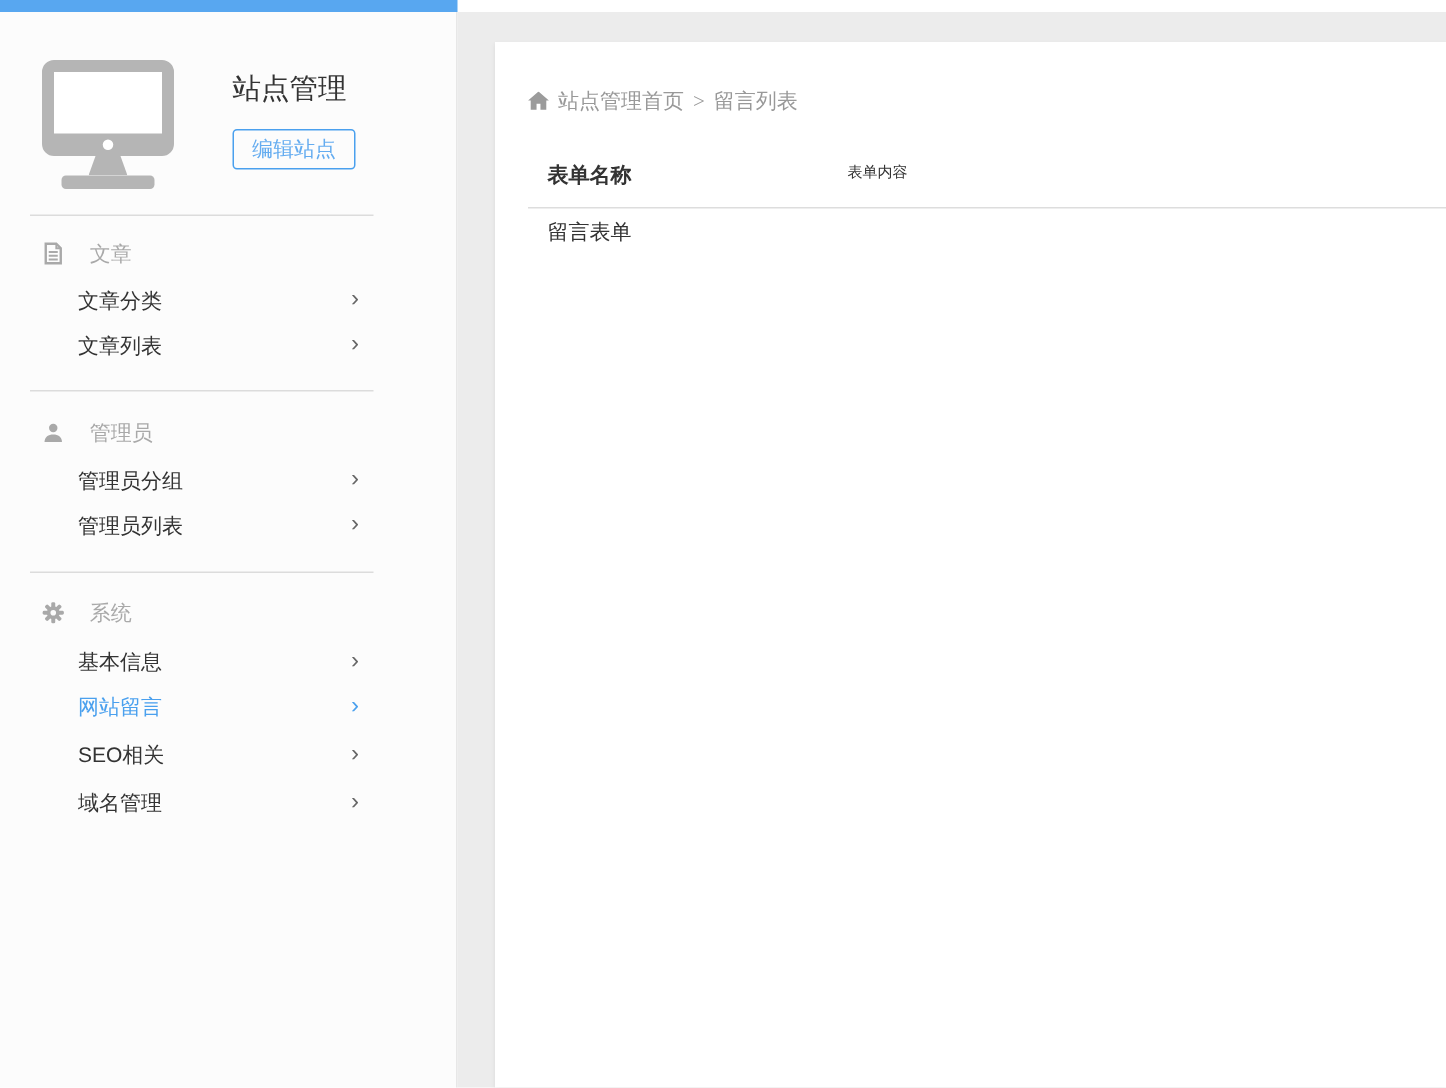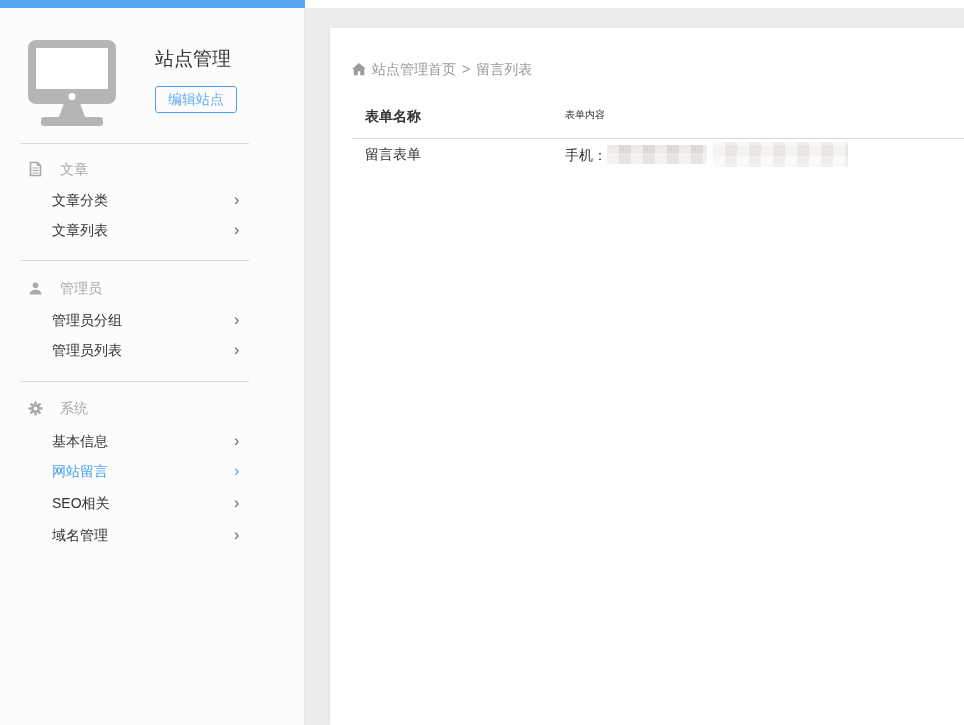--- a/index.html
+++ b/index.html
@@ -40,21 +40,21 @@
   .side-item .chev { position:absolute; left:182px; top:0; color:#666; font-size:16px;
     line-height:19px; }
   .side-item.active, .side-item.active .chev { color:#4aa0ee; }
 
   
   .main { position:absolute; left:305px; top:8px; right:0; bottom:0; background:#ececec; }
   .panel { position:absolute; left:25px; top:20px; right:0; bottom:0; background:#fff;
     box-shadow:0 1px 3px rgba(0,0,0,0.08); }
 
   .breadcrumb { position:absolute; left:22px; top:31px; height:20px; line-height:20px;
-    font-size:14px; color:#999; }
+    font-size:14px; color:#999;font-family:Liberation Serif, serif; }
   .breadcrumb svg { vertical-align:-2px; margin-right:6px; }
   .breadcrumb .bc-sep { margin:0 6px; }
   .bc-link { cursor:pointer; }
 
   .thead-name { position:absolute; left:35px; top:80px; font-size:14px; font-weight:bold; color:#333; }
   .thead-content { position:absolute; left:235px; top:80px; font-size:10px; font-weight:normal; color:#333; }
   .head-line { position:absolute; left:22px; right:0; top:110px; border-top:1px solid #ddd; }
 
   .row-name { position:absolute; left:35px; top:118px; font-size:14px; color:#333; }
   .row-content { position:absolute; left:235px; top:117px; font-size:14px; color:#333; }
@@ -172,19 +172,16 @@
         </svg><span class="bc-link">站点管理首页</span><span class="bc-sep">&gt;</span><span>留言列表</span>
     </div>
 
     <div class="thead-name">表单名称</div>
     <div class="thead-content">表单内容</div>
     <div class="head-line"></div>
 
     <div class="row-name">留言表单</div>
 
     <div class="row-content">
-      <div class="cline">
-        <span>手机：</span><span class="mosaic mz-med" style="width:100px;height:19px"></span><span class="mosaic mz-xlight" style="width:135px;height:25px;margin-left:6px"></span>
-      </div>
     </div>
 
   </div>
 </div>
 
 </body></html>

